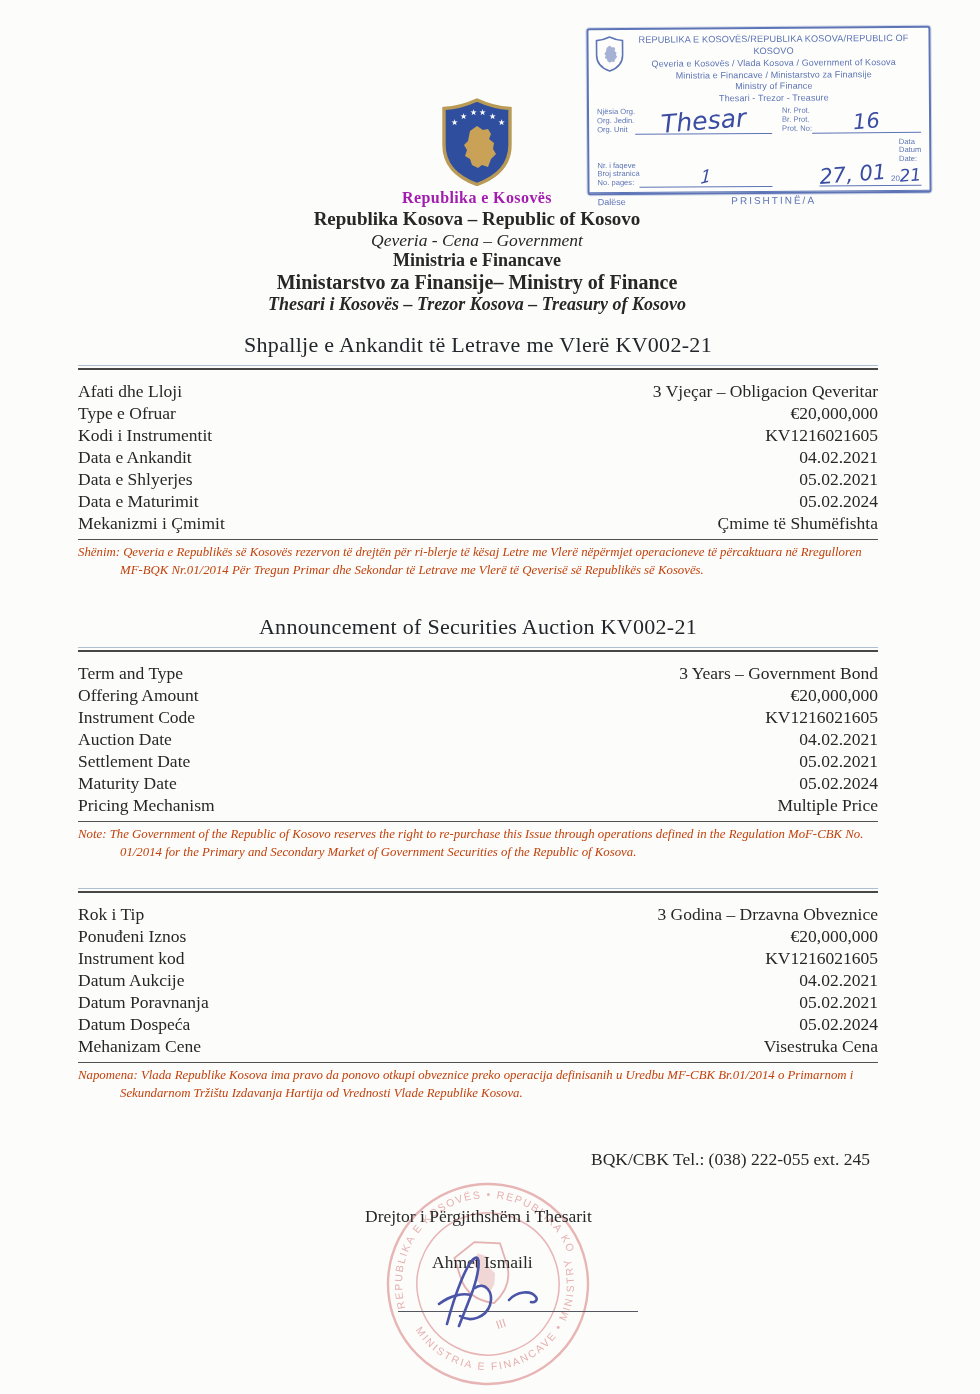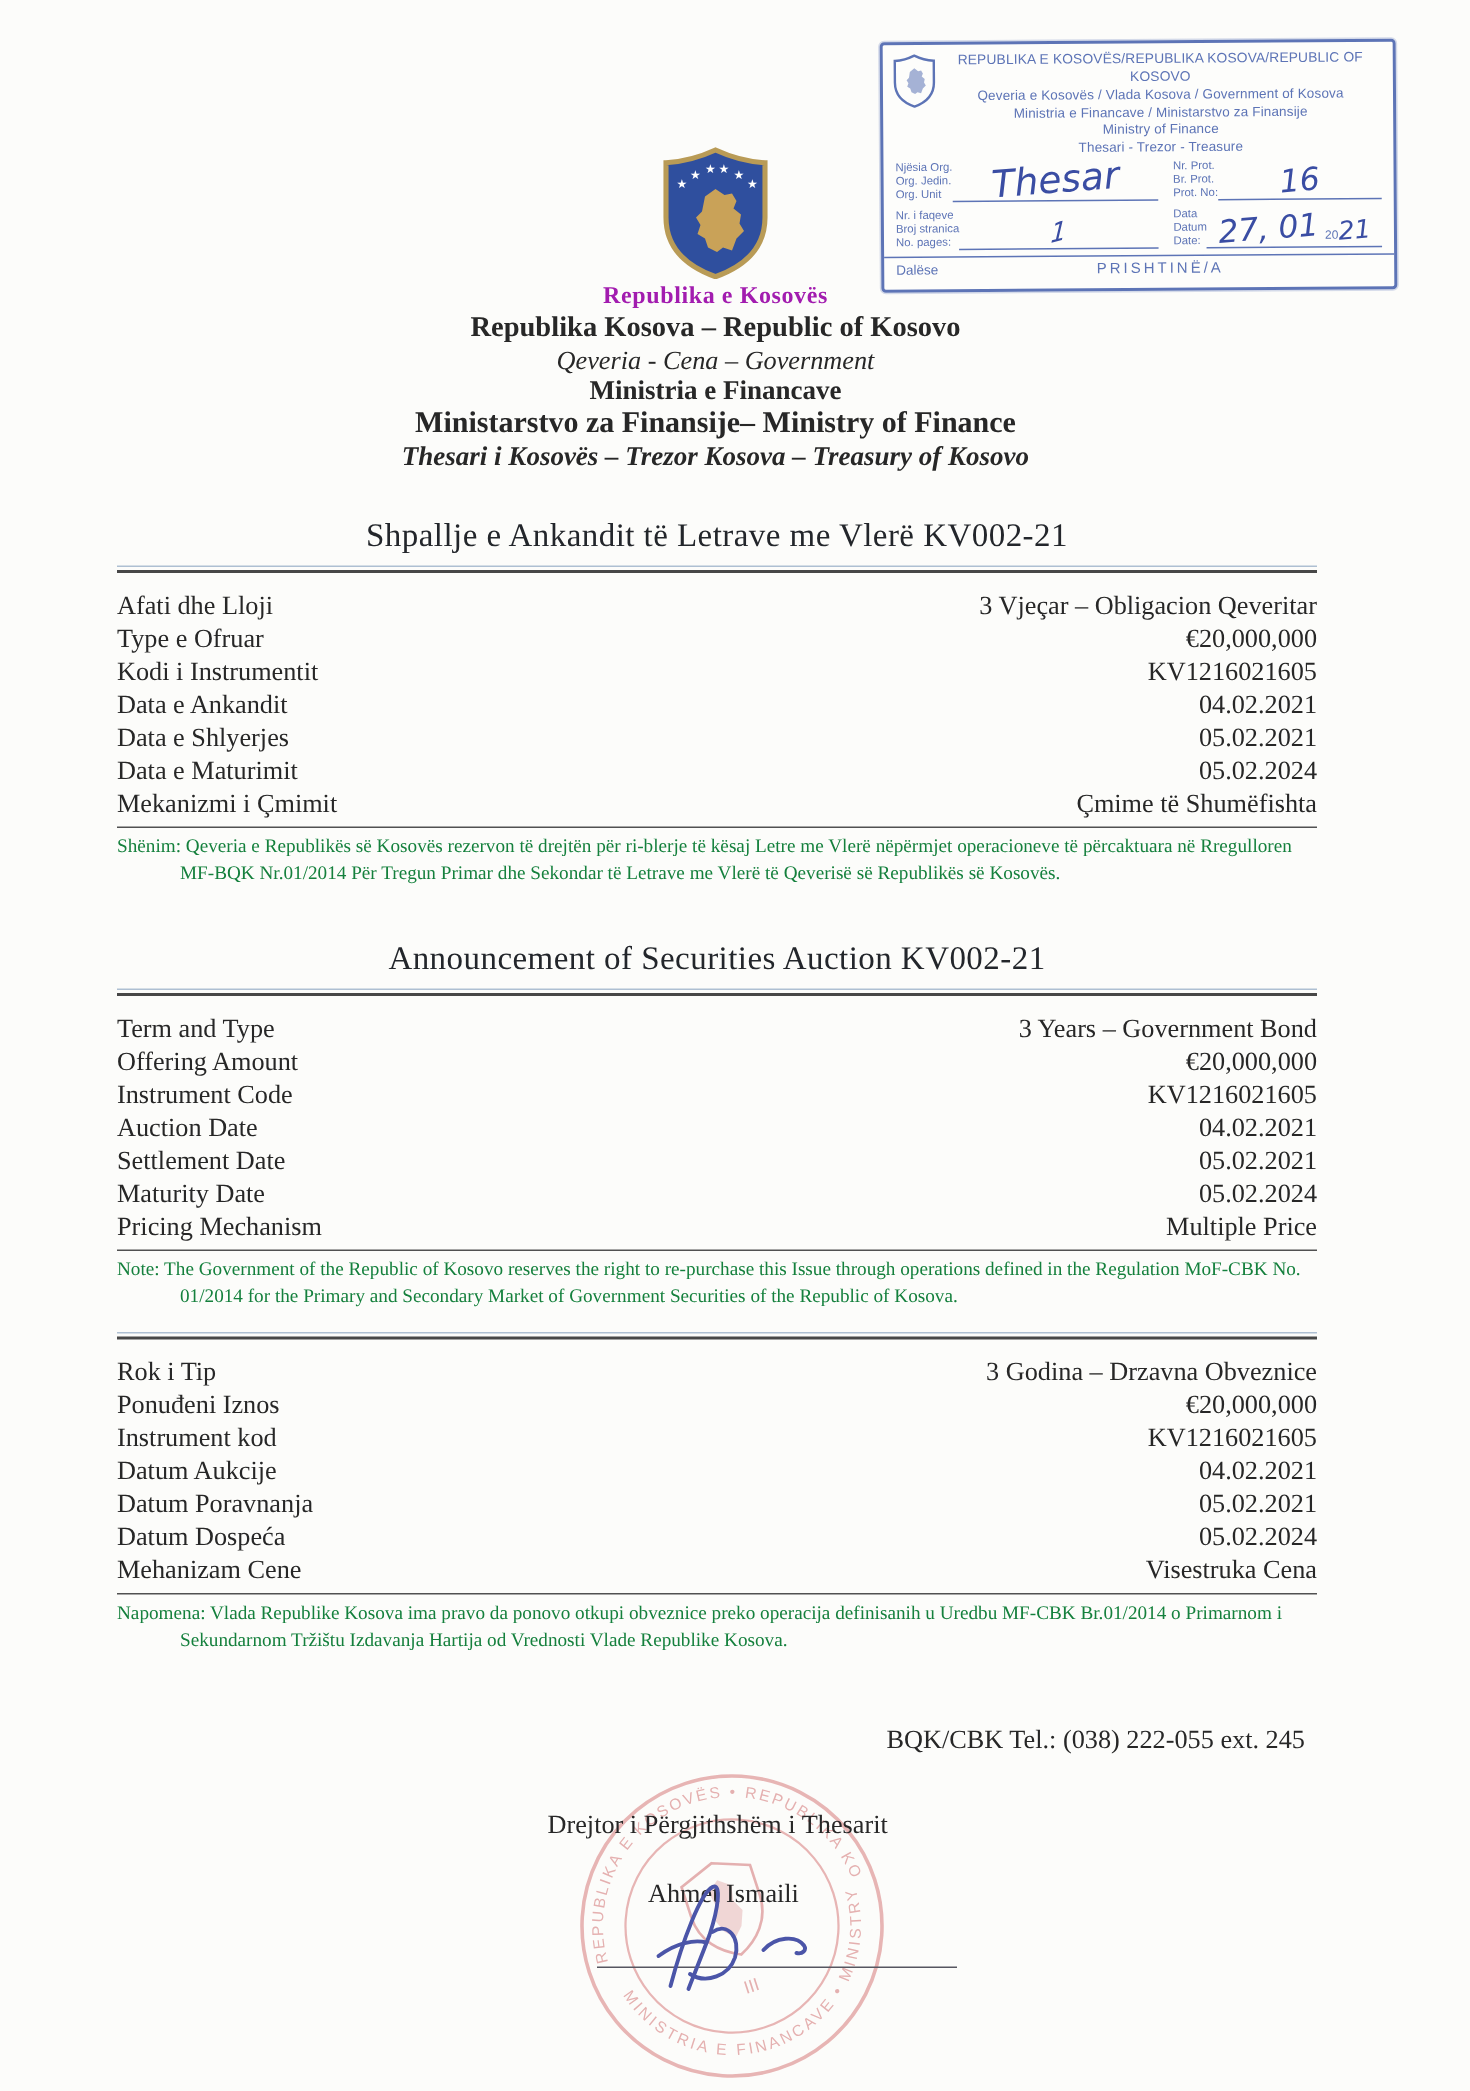--- a/index.html
+++ b/index.html
@@ -48,27 +48,27 @@
   .printed-20{font-size:8px;vertical-align:baseline;}
   .rs-bottom{
     display:flex;align-items:center;margin:4px 0 0 0;padding:3px 8px 0 8px;
     border-top:1.5px solid #5d74b6;font-size:9px;
   }
   .rs-city{flex:1;text-align:center;font-size:10px;letter-spacing:2px;}
 
   
   .section{position:absolute;left:78px;width:800px;}
   #sec1{top:332px;} #sec2{top:614px;} #sec3{top:888px;}
-  .sec-title{margin:12px 0 7px 0;text-align:center;font-size:22px;font-weight:normal;letter-spacing:.3px;color:#23262b;}
+  .sec-title{margin:0 0 7px 0;text-align:center;font-size:22px;font-weight:normal;letter-spacing:.3px;color:#23262b;}
   .title-rule{height:2px;border-top:1.5px solid #aebfd2;border-bottom:2.2px solid #474747;margin-bottom:10px;}
   .rows{margin-top:6px;font-size:17.5px;}
   .row{display:flex;justify-content:space-between;line-height:22px;align-items:flex-end;}
   .row .val{text-align:right;}
   .note-rule{border-top:1.6px solid #515151;margin-top:5px;}
-  .note{font-size:12.8px;line-height:1.42;padding:3px 0 0 42px;text-indent:-42px;color:#15803d;}
+  .note{font-size:12.8px;line-height:1.42;padding:3px 0 0 42px;text-indent:-42px;color:#c2410c;font-style:italic;}
 
   
   .contact{position:absolute;top:1149px;left:78px;width:792px;text-align:right;font-size:17.5px;}
   .sig-role{position:absolute;top:1206px;left:365px;font-size:17.5px;z-index:4;}
   .sig-name{position:absolute;top:1252px;left:432px;font-size:17.5px;z-index:4;}
   .sig-line{position:absolute;top:1311px;left:398px;width:240px;height:0;border-bottom:1.6px solid #565660;z-index:4;}
   .round-stamp{position:absolute;left:382px;top:1178px;width:212px;height:212px;opacity:.72;z-index:3;}
   .signature-svg{position:absolute;left:405px;top:1248px;width:240px;height:88px;z-index:5;}
 </style>
 </head>
@@ -140,21 +140,21 @@
         <div class="rs-cell left">
           <div class="rs-lab">
             <div>Nr. i faqeve</div>
             <div>Broj stranica</div>
             <div>No. pages:</div>
           </div>
           <div class="rs-val">
             <span class="hw hw-sm" style="transform:rotate(-14deg) skewX(-18deg);">1</span>
           </div>
         </div>
-        <div class="rs-cell right" style="padding-left:10px;">
+        <div class="rs-cell right" style="padding-left:10px;flex-direction:column;">
           <div class="rs-lab">
             <div>Data</div>
             <div>Datum</div>
             <div>Date:</div>
           </div>
           <div class="rs-val">
             <span class="hw hw-med">27, 01</span>
             <span class="printed-20">20</span><span class="hw hw-sm">21</span>
           </div>
         </div>

